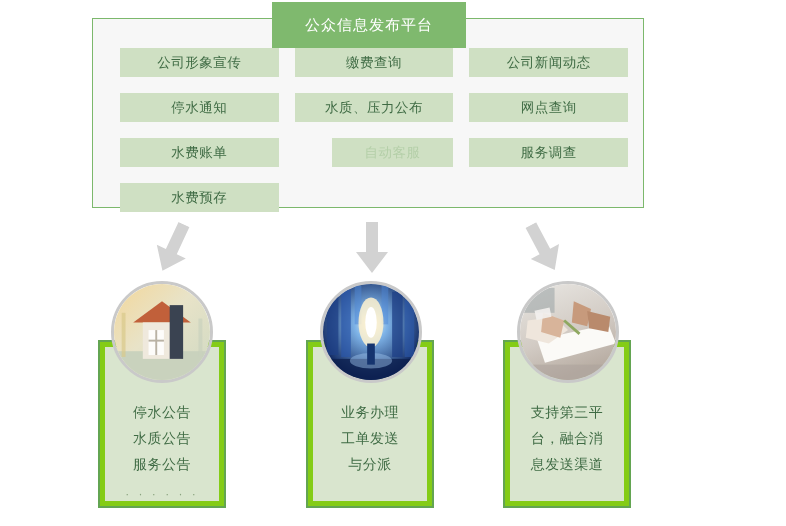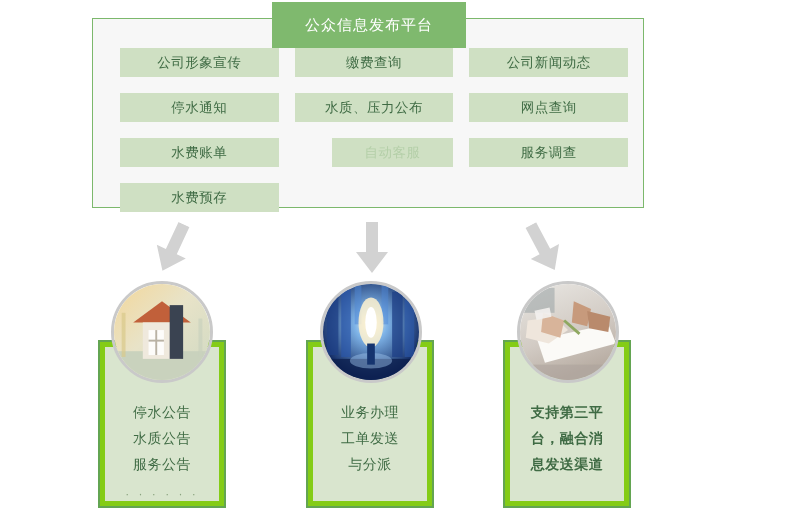--- a/index.html
+++ b/index.html
@@ -48,21 +48,21 @@
     border:2px solid #63a552;background:#84cc16;box-sizing:border-box;
   }
   .card-inner{
     position:absolute;left:5px;top:5px;right:5px;bottom:5px;
     background:#d9e5ce;
     display:flex;flex-direction:column;align-items:center;
     justify-content:flex-start;padding-top:52px;box-sizing:border-box;
   }
   .card-1{left:98px;}
   .card-2{left:306px;}
-  .card-3{left:503px;font-weight:bold;}
+  .card-3{left:503px;}
   .card-line{
     color:#3f6b44;font-size:14px;line-height:26px;letter-spacing:.5px;
     text-align:center;
   }
   .card-dots{
     color:#8aa37f;font-size:12px;letter-spacing:3px;margin-top:10px;
   }
 
   
   .photo{

